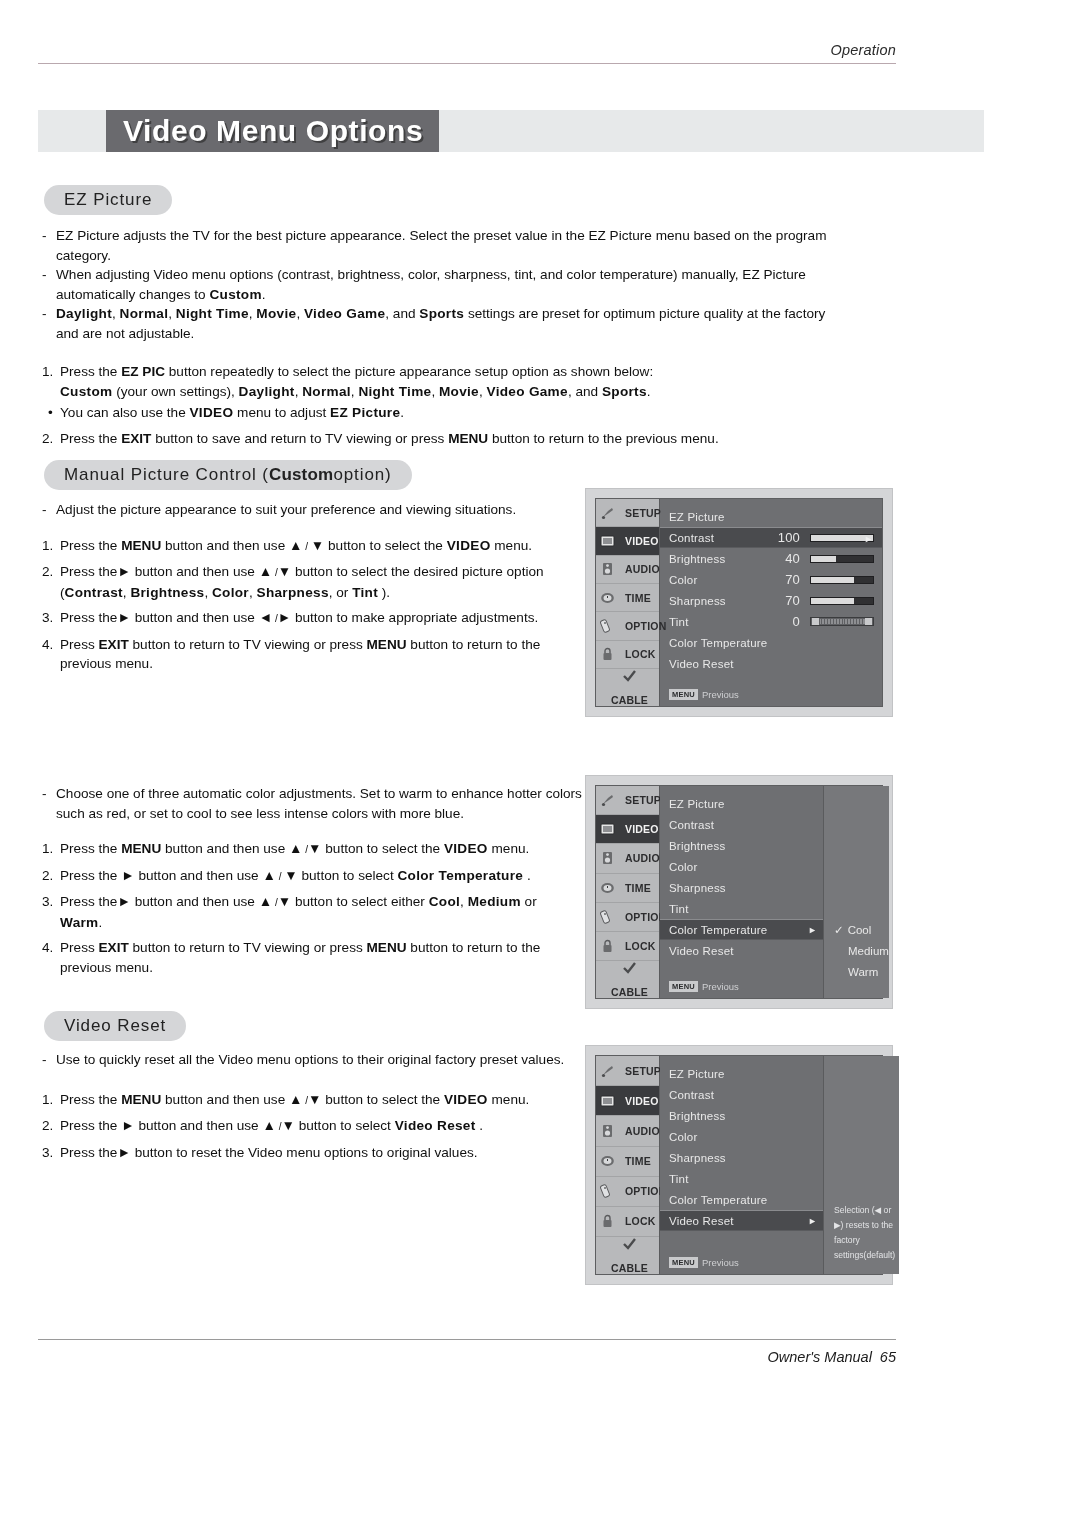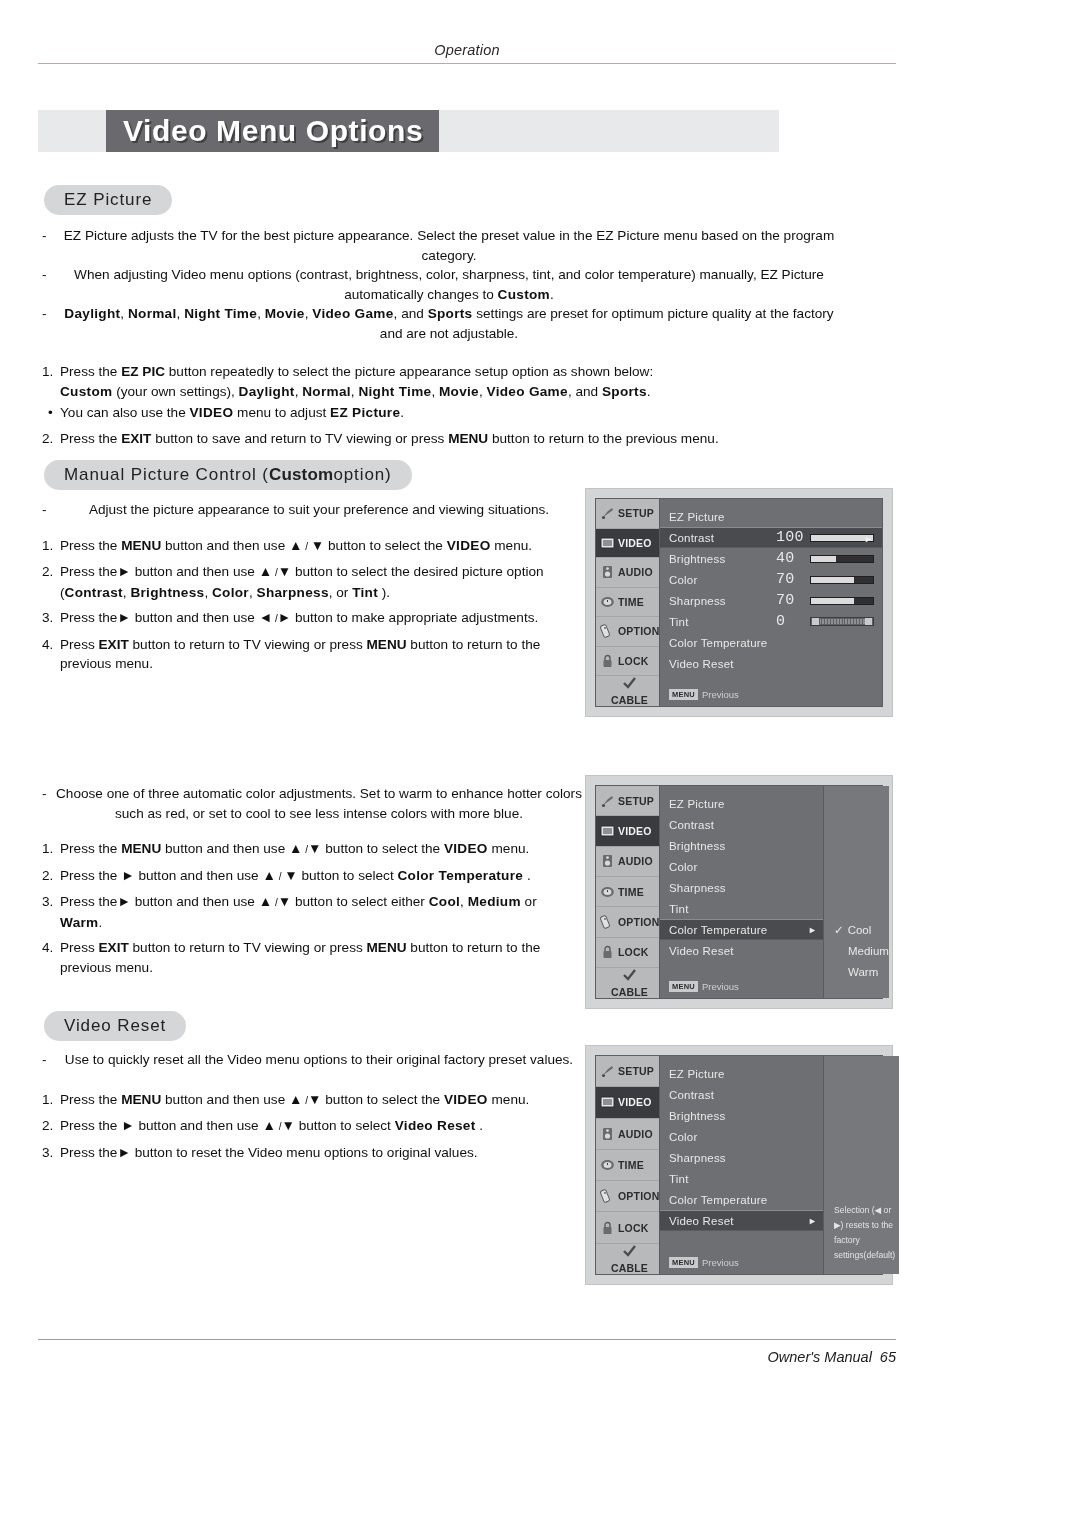--- a/index.html
+++ b/index.html
@@ -23,38 +23,38 @@
   }
 
   
   .header {
     position: absolute;
     left: 38px;
     top: 42px;
     width: 858px;
   }
   .header-label {
-    text-align: center;
+    text-align: right;
     font-style: italic;
     font-size: 14.5px;
     color: #2a2a2a;
     letter-spacing: .2px;
   }
   .header-rule {
     margin-top: 5px;
     height: 1px;
     background: #b9a8ae;
   }
 
   
   .banner {
     position: absolute;
     left: 38px;
     top: 110px;
-    width: 741px;
+    width: 946px;
     height: 42px;
     background: #e7e9ea;
   }
   .banner-box {
     position: absolute;
     left: 68px;
     top: 0;
     height: 42px;
     background: #6a6a6e;
     padding: 0 16px 0 17px;
@@ -96,21 +96,21 @@
   }
   .dash-item {
     display: flex;
     margin-bottom: 0px;
   }
   .dash-item .mark {
     width: 14px;
     flex: 0 0 14px;
     text-align: left;
   }
-  .dash-item .body { flex: 1; text-align: center; }
+  .dash-item .body { flex: 1; }
 
   .num-item {
     display: flex;
     margin-top: 6px;
   }
   .num-item .mark {
     width: 18px;
     flex: 0 0 18px;
   }
   .num-item .body { flex: 1; }
@@ -148,21 +148,21 @@
     background: #b8b9bb;
     display: flex;
     flex-direction: column;
     box-sizing: border-box;
     border-right: 1px solid #5a5b5d;
   }
   .side-item {
     flex: 1;
     display: flex;
     align-items: center;
-    gap: 3px;
+    gap: 10px;
     padding-left: 4px;
     font-size: 10.5px;
     font-weight: bold;
     color: #2c2c2e;
     letter-spacing: .2px;
     border-bottom: 1px solid #a3a4a6;
     box-sizing: border-box;
   }
   .side-item:last-child { border-bottom: none; flex-direction: column; }
   .side-item.sel {
@@ -201,23 +201,22 @@
   }
   .mrow.hi {
     background: #4a4b4e;
     box-shadow: inset 0 1px 0 #8a8b8e, inset 0 -1px 0 #5a5b5e;
   }
   .mrow .lbl { flex: 0 0 auto; }
   .mrow .val {
     position: absolute;
     left: 116px;
     width: 24px;
-    text-align: left;
-    font-size: 15px;
-    font-family: Liberation Mono, monospace;
+    text-align: right;
+    font-size: 13px;
   }
   .bar {
     position: absolute;
     left: 150px;
     right: 8px;
     height: 8px;
     background: #303032;
     border: 1px solid #1f1f21;
     box-sizing: border-box;
   }

